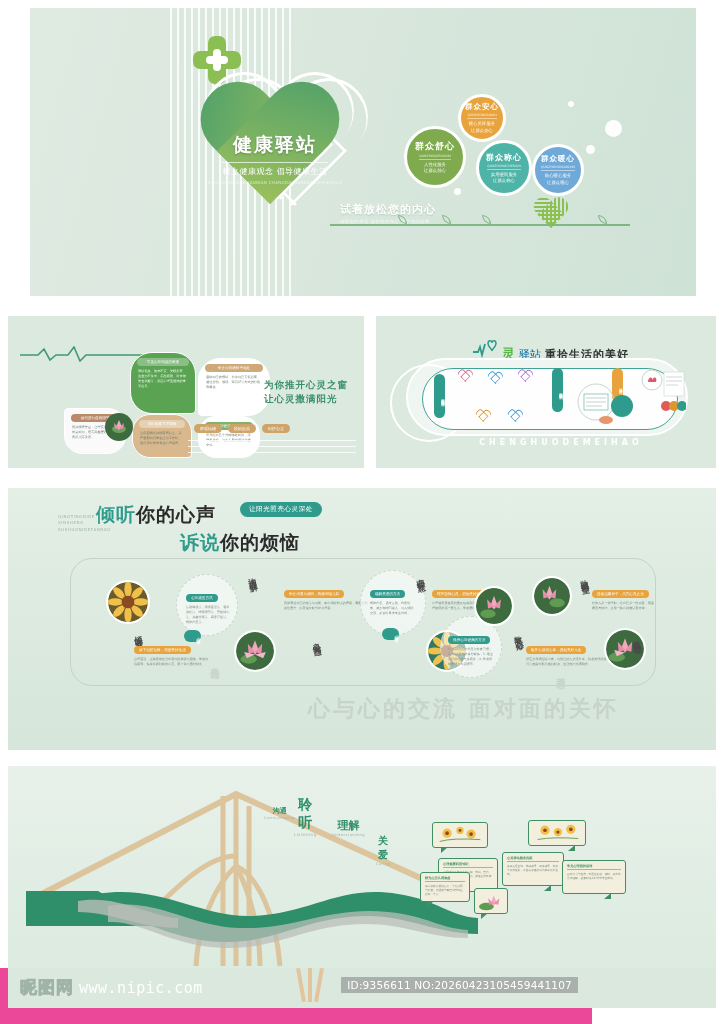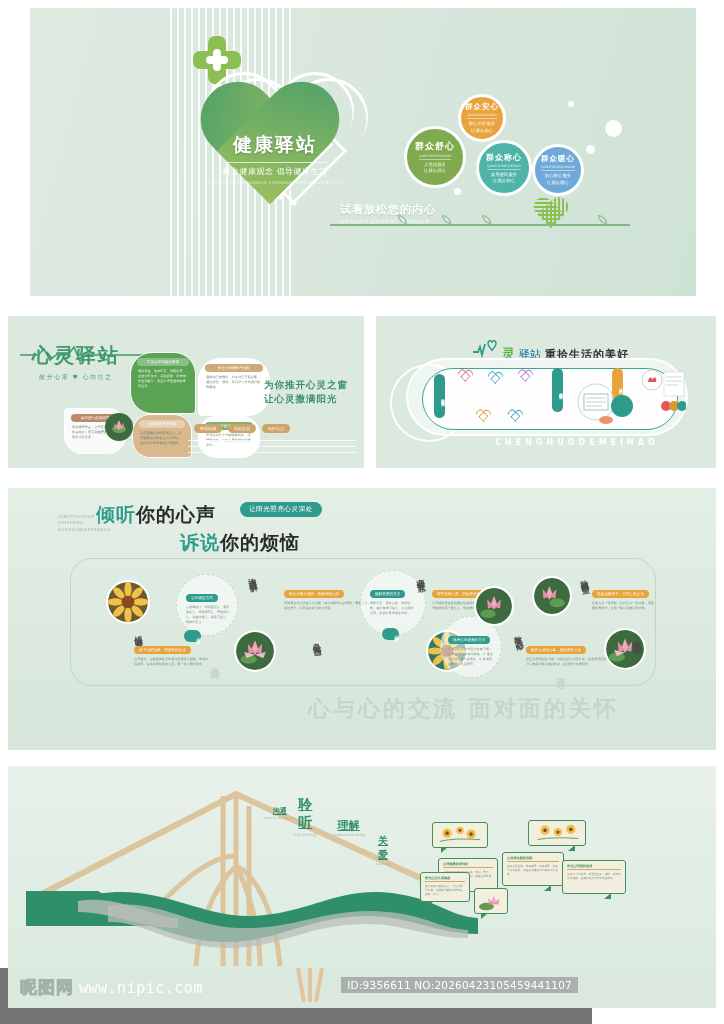--- a/index.html
+++ b/index.html
@@ -127,21 +127,21 @@
   .vbar { position:absolute; width:11px; border-radius:6px; color:#fff;
      font-size:3.4px; writing-mode:vertical-rl; text-align:center; padding-top:4px; letter-spacing:.5px;}
   #vb1 { left:58px; top:58px; height:44px; background:#2f9b8c;}
   #vb2 { left:176px; top:52px; height:44px; background:#2f9b8c;}
   #vb3 { left:236px; top:52px; height:34px; background:#e8a33d;}
   .mini-heart{ position:absolute; width:13px; height:12px;}
   .mini-heart::before,.mini-heart::after{content:""; position:absolute; width:6.5px; height:10px;
     border-radius:6.5px 6.5px 0 0; border:1.2px solid currentColor;}
   .mini-heart::before{ left:6.5px; transform:rotate(-45deg); transform-origin:0 100%; border-left:none;}
   .mini-heart::after { left:0; transform:rotate(45deg); transform-origin:100% 100%; border-right:none;}
-  .p3-pinyin { position:absolute; left:86px; top:122px; width:230px; text-align:center;
+  .p3-pinyin { position:absolute; left:70px; top:122px; width:230px; text-align:center;
      color:#fff; font-size:8px; letter-spacing:4px; font-weight:bold;}
 
   
   #panel4 { left:8px; top:488px; width:708px; height:262px;
      background:linear-gradient(180deg,#e4efe6 0%,#dbe9de 60%,#d6e6da 100%); }
   .p4-head { position:absolute; left:88px; top:14px;}
   .p4-head .r1 { font-size:19px; font-weight:bold; letter-spacing:1px;}
   .p4-head .r1 .g{ color:#2f9b8c; }
   .p4-head .r1 .d{ color:#2b2b2b; }
   .p4-head .r2 { font-size:19px; font-weight:bold; letter-spacing:1px; margin-top:2px; margin-left:84px;}
@@ -164,30 +164,30 @@
   .p4-pill { position:absolute; width:17px; border-radius:9px; background:#2f9b8c; color:#fff;
      font-size:4px; writing-mode:vertical-rl; text-align:center; padding:4px 0; letter-spacing:1px;}
   .ghost { position:absolute; color:#c9d6cc; font-size:9px; font-weight:bold; letter-spacing:1px;}
   .p4-foot { position:absolute; left:300px; top:206px; font-size:22px; font-weight:bold;
      color:#c7d4c9; letter-spacing:3px; }
 
   
   #panel5 { left:8px; top:766px; width:708px; height:202px; background:linear-gradient(180deg,#e8f1ea,#dcebe0);}
   .p5-words { position:absolute; }
   .p5-words .w { position:absolute; text-align:center;}
-  .p5-words .w .zh { font-weight:bold; color:#2f8f6a;text-decoration:underline; }
+  .p5-words .w .zh { font-weight:bold; color:#2f8f6a; }
   .p5-words .w .en { color:#9fb3a8; letter-spacing:.5px;}
   .bubble-card { position:absolute; background:#f2efdf; border:1px solid #3f8f63; border-radius:3px; }
   .bubble-card .bh { font-size:3.2px; color:#3f8f63; font-weight:bold; padding:3px 4px 1px; }
   .bubble-card .bl { height:.6px; background:#cfa96a; margin:0 4px 2px;}
   .bubble-card .bt { font-size:2.7px; line-height:1.6; color:#7d8a80; padding:0 4px 3px;}
   .bubble-card .tail { position:absolute; width:0; height:0; border-style:solid;}
 
   
-  .footer { position:absolute; left:0; top:968px; width:592px; height:56px; background:#737373;}
+  .footer { position:absolute; left:0; top:968px; width:592px; height:56px; background:#ec4899;}
   .wm-band { position:absolute; left:8px; top:0; width:708px; height:40px; background:#dbe8de;}
   .wm-logo { position:absolute; left:20px; top:8px; display:flex; align-items:center; gap:5px;}
   .wm-logo .cn { font-size:17px; font-weight:bold; color:#fff; letter-spacing:1px;
      -webkit-text-stroke:1px #9fb3a8;}
   .wm-logo .url{ font-size:15px; color:#fff; letter-spacing:.5px; font-family:"DejaVu Sans Mono", monospace;}
   .wm-id { position:absolute; right:14px; top:9px; background:rgba(130,130,130,.55); color:#fff;
      font-size:10.5px; padding:2px 6px; letter-spacing:.2px;}
   .wm-tree { position:absolute; left:295px; top:0; width:30px; height:34px;}
   .wm-tree i { position:absolute; width:4px; height:34px; background:#e3c49c; }
 </style>
@@ -260,28 +260,20 @@
     <div class="sprout" style="left:368px; top:207px;"></div>
     <div class="sprout" style="left:412px; top:207px;"></div>
     <div class="sprout" style="left:452px; top:207px;"></div>
     <div class="sprout" style="left:568px; top:207px;"></div>
   </div>
 
   <div class="panel" id="panel2">
     <svg class="ekg" viewBox="0 0 150 16">
       <polyline points="0,9 18,9 24,3 30,14 36,9 48,9 54,1 60,15 66,9 150,9" fill="none" stroke="#3f9b6e" stroke-width="1.6"></polyline>
     </svg>
-    <div class="p2-title">
-      <div class="zh">心灵驿站</div>
-      <div class="sub">
-        <span>敞开心扉</span>
-        <span> ♥ </span>
-        <span>心向往之</span>
-      </div>
-    </div>
 
     <div class="card" id="p2c1">
       <div class="hd">常见心理问题的表现</div>
       <div class="bd">情绪低落、焦虑不安、失眠多梦、注意力不集中、易怒烦躁、对事物失去兴趣等，都是心理亚健康的常见信号。</div>
     </div>
     <div class="card" id="p2c2">
       <div class="hd">学会与情绪和平相处</div>
       <div class="bd">接纳自己的情绪，允许自己有低谷期，通过运动、倾诉、写日记等方式进行疏导释放。</div>
     </div>
     <div class="card" id="p2c3">

